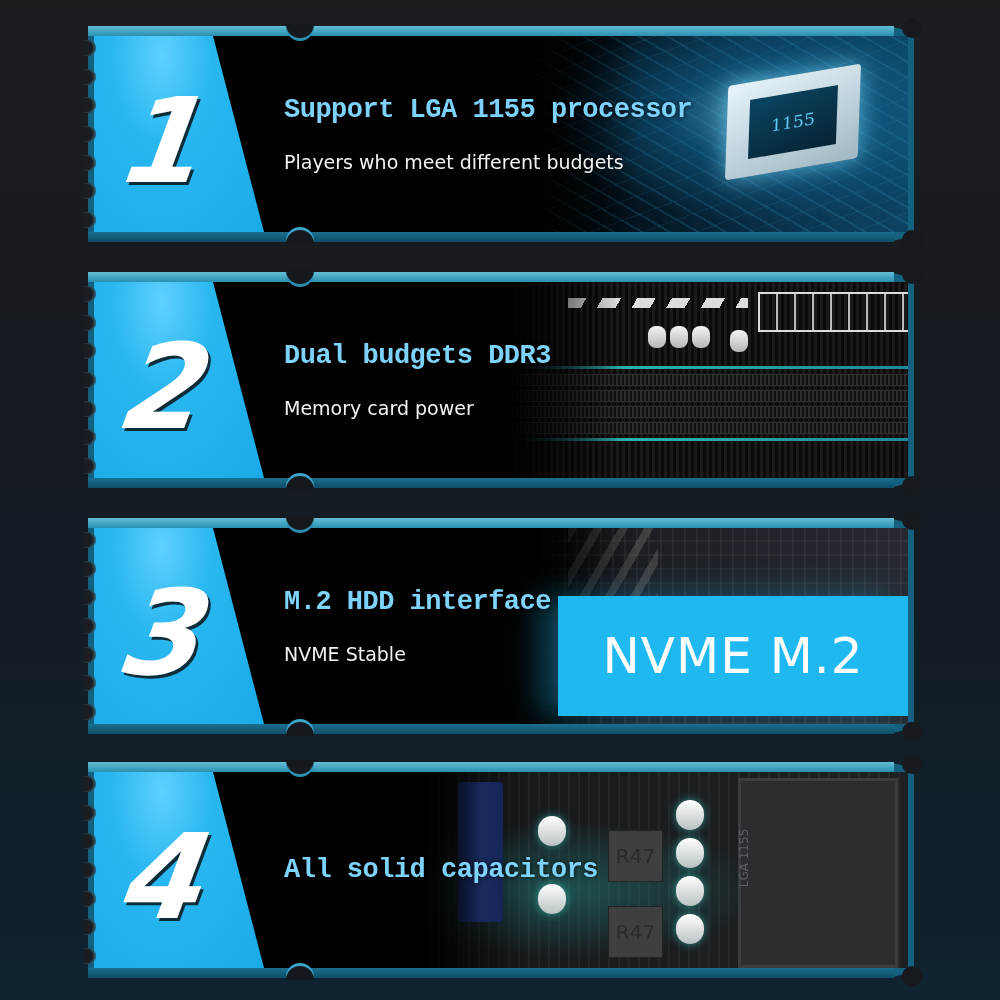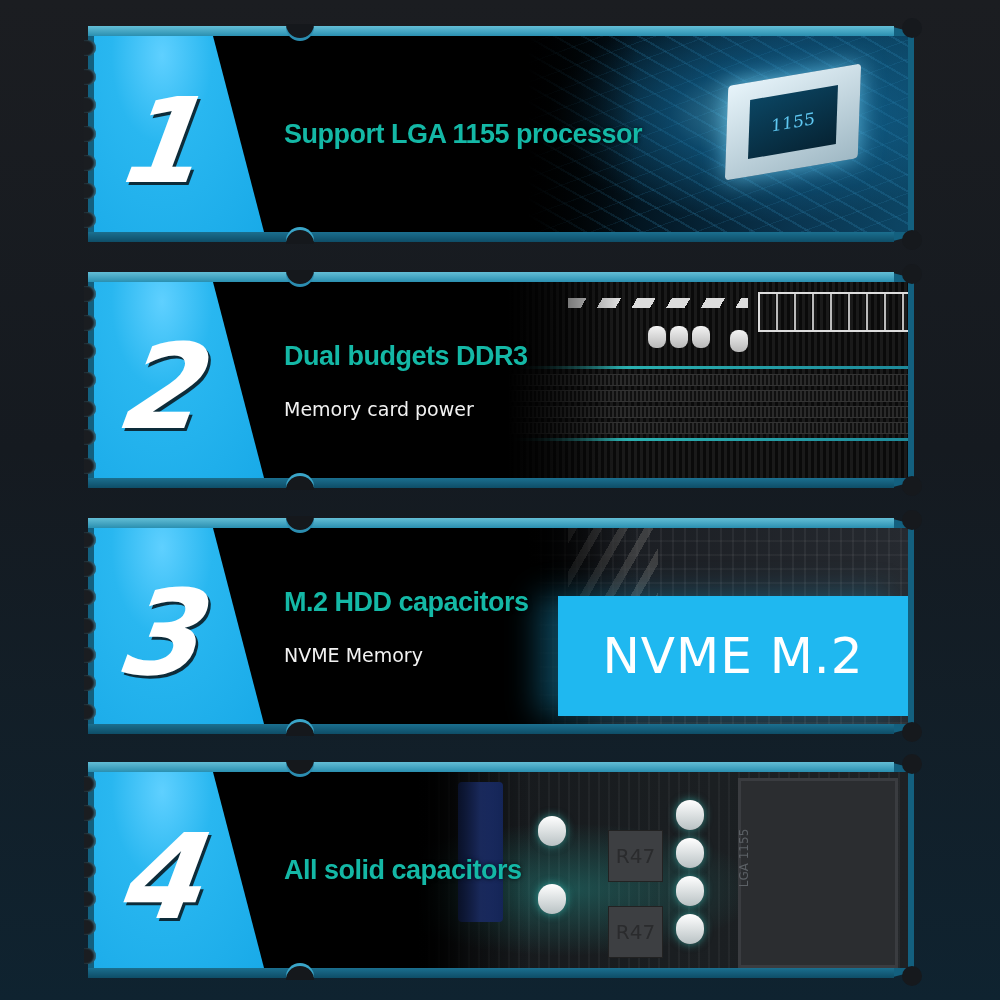--- a/index.html
+++ b/index.html
@@ -153,21 +153,21 @@
     font-size:118px; line-height:130px; text-align:center;
     transform: skewX(-10deg);
     text-shadow: 3px 3px 0 #0d2c3a;
     z-index:4;
   }
   .text-block {
     position:absolute; left:190px; top:0; bottom:0; z-index:5;
     display:flex; flex-direction:column; justify-content:center;
   }
   .title {
-    color:#14b8a6; font-family:Liberation Sans, sans-serif; font-weight:bold;
+    color:#7dd3fc; font-family:Liberation Mono, monospace; font-weight:bold;
     font-size:27px; letter-spacing:-0.5px; white-space:nowrap;
     text-shadow: 0 0 4px rgba(0,0,0,0.8);
   }
   .subtitle {
     color:#f2f2f2; font-family:"DejaVu Sans", sans-serif;
     font-size:19px; margin-top:26px; white-space:nowrap;
     text-shadow: 0 0 4px rgba(0,0,0,0.8);
   }
   .perforation {
     position:absolute; left:-4px; top:14px; bottom:14px; width:12px; z-index:6;
@@ -202,20 +202,21 @@
     <div class="photo photo-1">
       <div class="chip">
         <div class="chip-core">1155</div>
       </div>
     </div>
     <div class="fade-left" style="left:calc(100% - 380px);"></div>
     <div class="blue-panel"></div>
     <div class="number">1</div>
     <div class="text-block">
       <div class="title">Support LGA 1155 processor</div>
+      <div class="subtitle">Players who meet different budgets</div>
     </div>
   </div>
   <div class="perforation">
     <div class="perf-hole"></div>
       <div class="perf-hole"></div>
       <div class="perf-hole"></div>
       <div class="perf-hole"></div>
       <div class="perf-hole"></div>
       <div class="perf-hole"></div>
       <div class="perf-hole"></div>
@@ -274,22 +275,22 @@
   <div class="card-bottom-edge"></div>
   <div class="card-inner">
     <div class="photo photo-3">
       <div class="diag"></div>
     </div>
     <div class="fade-left" style="left:calc(100% - 380px);"></div>
     <div class="nvme-banner">NVME M.2</div>
     <div class="blue-panel"></div>
     <div class="number">3</div>
     <div class="text-block">
-      <div class="title">M.2 HDD capacitors</div>
-      <div class="subtitle">NVME Memory</div>
+      <div class="title">M.2 HDD interface</div>
+      <div class="subtitle">NVME Stable</div>
     </div>
   </div>
   <div class="perforation">
     <div class="perf-hole"></div>
       <div class="perf-hole"></div>
       <div class="perf-hole"></div>
       <div class="perf-hole"></div>
       <div class="perf-hole"></div>
       <div class="perf-hole"></div>
       <div class="perf-hole"></div>

